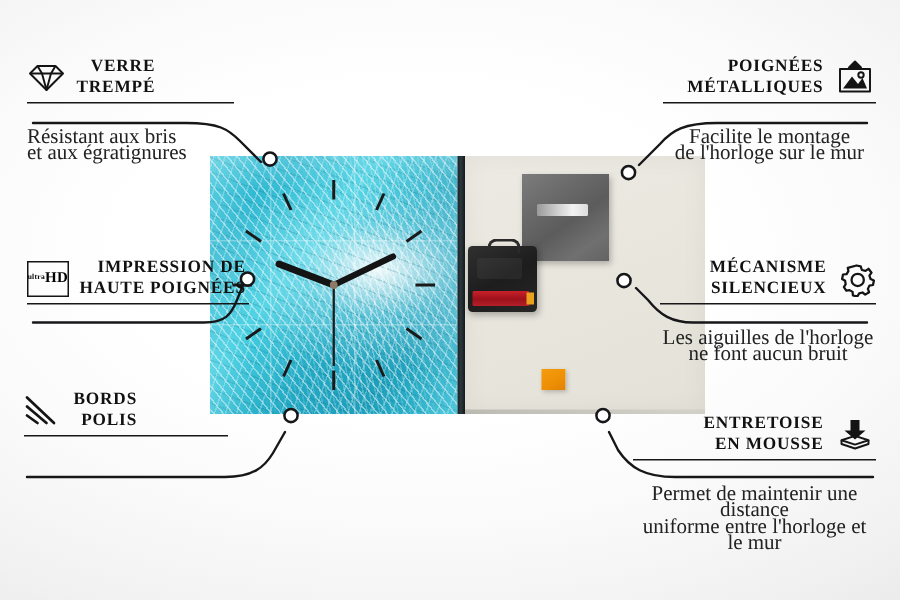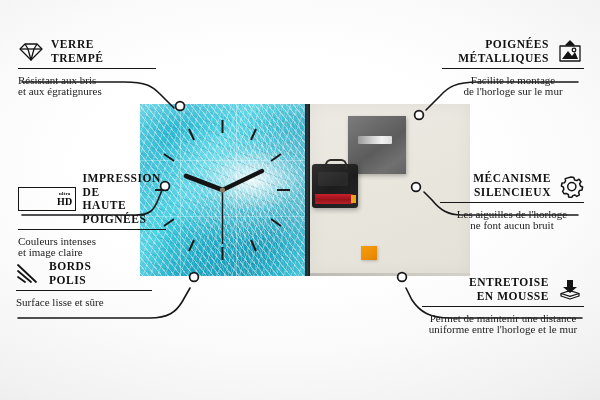--- a/index.html
+++ b/index.html
@@ -207,44 +207,43 @@
     line-height: 13.5px;
     color: #111111;
     white-space: pre-line;
   }
   .callout .rule {
     height: 1.4px;
     background: #17171a;
     margin-top: 3px;
   }
   .callout .sub {
-    font-size: 11px;
+    font-size: 14px;
     line-height: 10.8px;
     color: #222222;
-    margin-top: 6px;
+    margin-top: 18px;
     white-space: pre-line;
   }
-  .callout.left .title { text-align: left; }
+  .callout.left .title { text-align: right; }
   .callout.left .sub { text-align: left; }
   .callout.right .head { justify-content: flex-end; }
   .callout.right .title { text-align: right; margin-left: 32px; }
   .callout.right .sub { text-align: center; }
   .icon { flex: 0 0 auto; display: block; }
 
   #wires { position: absolute; inset: 0; pointer-events: none; }
 
   .hd-badge {
     width: 26px; height: 22px;
     border: 1.6px solid #141414;
     display: flex;
-    flex-direction: column;
+    flex-direction: row;
     align-items: center;
     justify-content: center;
     line-height: 1;
-    padding-left: 36px;
   }
   .hd-badge .u { font-size: 5px; font-weight: bold; letter-spacing: .2px; }
   .hd-badge .h { font-size: 10px; font-weight: bold; letter-spacing: .3px; margin-top: .5px; }
 </style>
 </head>
 <body>
 
 <div id="stage">
 
   <div id="product">
@@ -337,38 +336,35 @@
   <div class="callout left" style="left:18px; top:172px; width:148px;">
     <div class="head">
       <div class="hd-badge">
         <span class="u">ultra</span>
         <span class="h">HD</span>
       </div>
       <div class="title">IMPRESSION DE
 HAUTE POIGNÉES</div>
     </div>
     <div class="rule" style="width:148px"></div>
-    <div class="sub">Couleurs intenses
-et image claire</div>
   </div>
 
   <div class="callout left" style="left:16px; top:260px; width:136px;">
     <div class="head">
       <svg class="icon" width="26" height="22" viewBox="0 0 26 22">
         <g stroke="#141414" stroke-width="1.8" stroke-linecap="round">
           <line x1="2" y1="2" x2="20" y2="19"></line>
           <line x1="2" y1="8" x2="15" y2="19"></line>
           <line x1="2" y1="14" x2="9" y2="19"></line>
         </g>
       </svg>
       <div class="title">BORDS
 POLIS</div>
     </div>
     <div class="rule" style="width:136px"></div>
-    <div class="sub">Surface lisse et sûre</div>
   </div>
 
   <div class="callout right" style="left:442px; top:38px; width:142px;">
     <div class="head">
       <div class="title">POIGNÉES
 MÉTALLIQUES</div>
       <svg class="icon" width="28" height="24" viewBox="0 0 28 24">
         <g fill="none" stroke="#141414" stroke-width="1.3" stroke-linejoin="round">
           <path d="M14,1 L10,5 L18,5 Z" fill="#141414"></path>
           <rect x="4" y="6" width="20" height="15"></rect>

